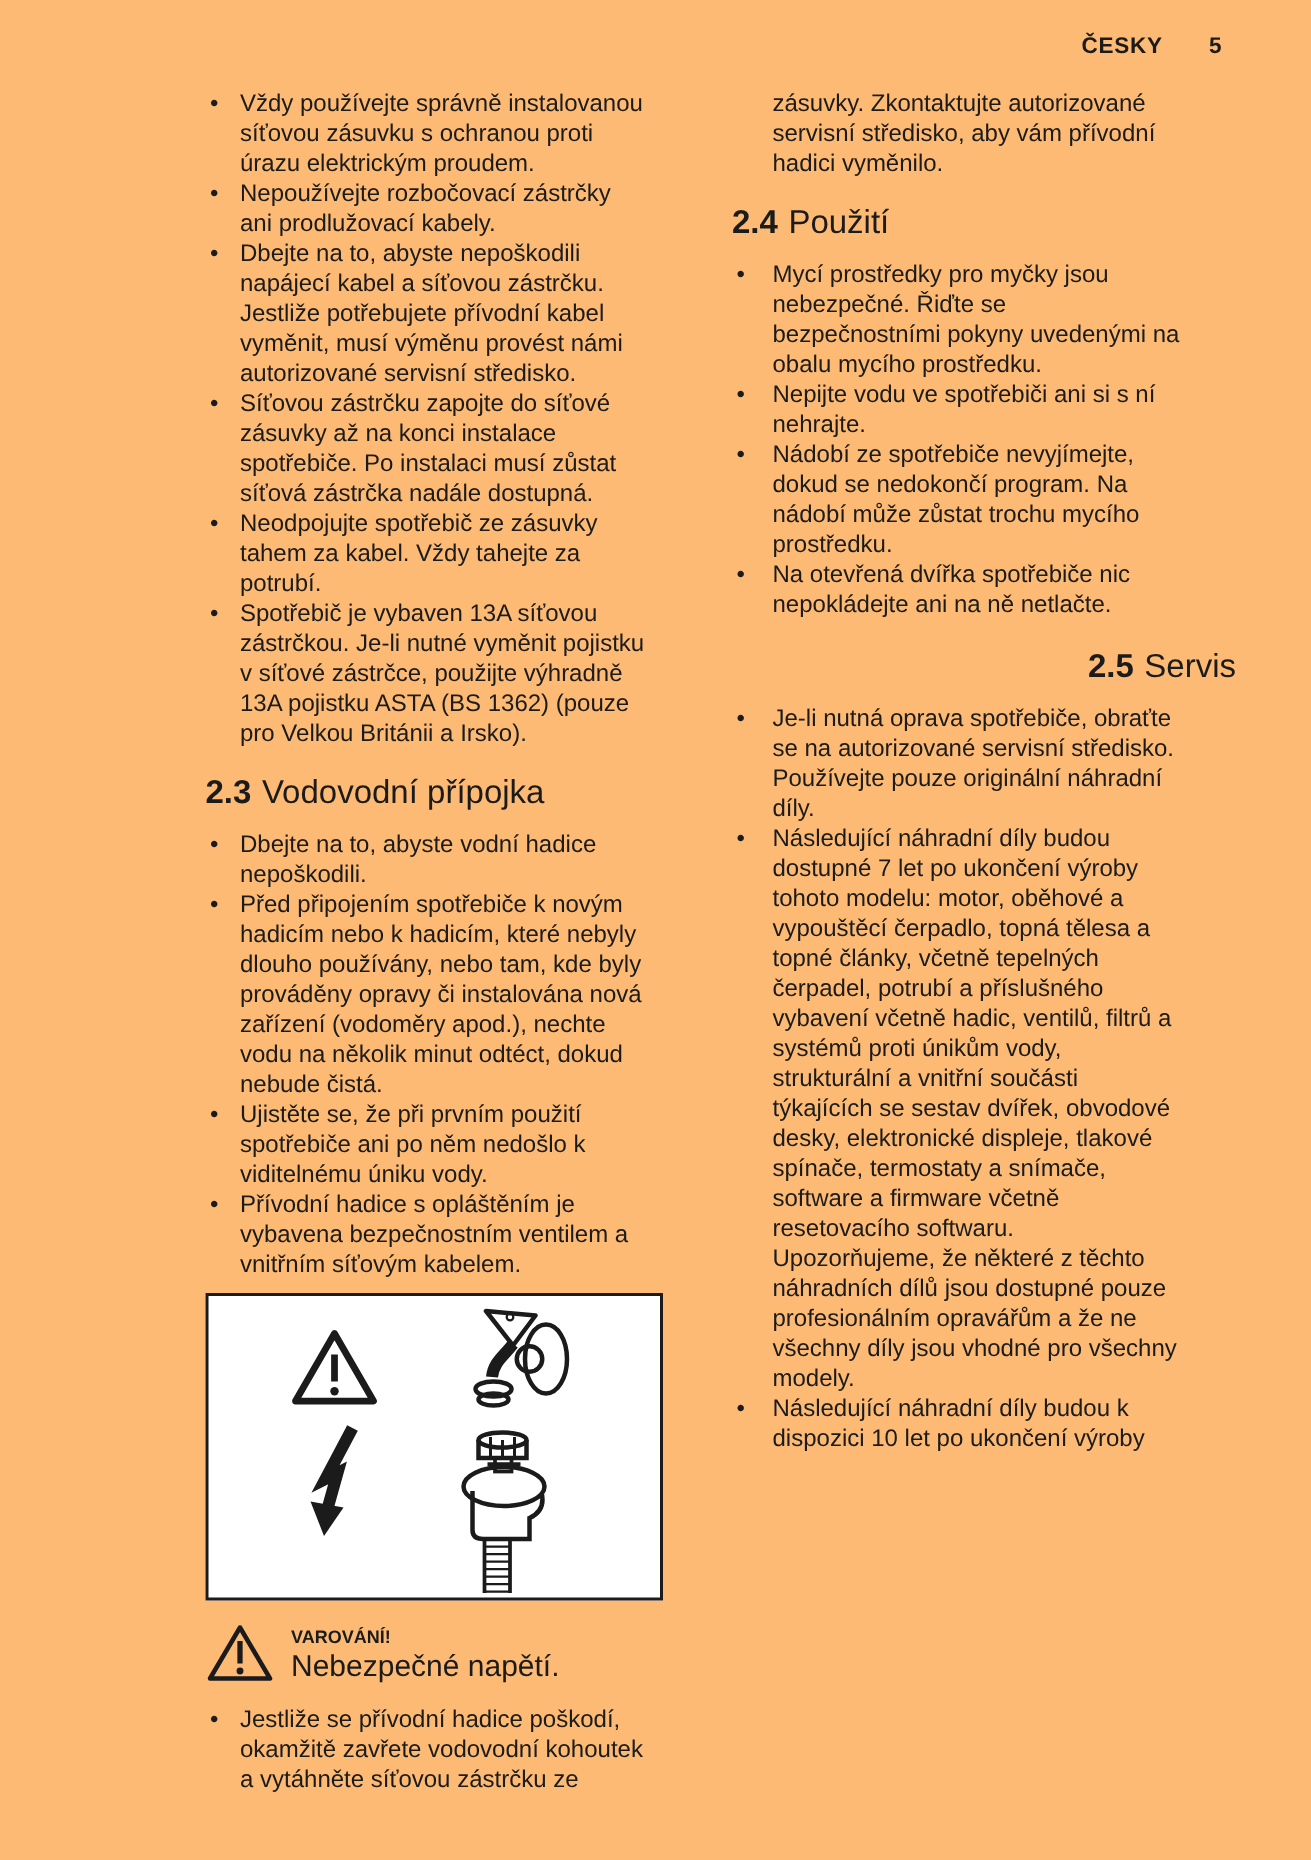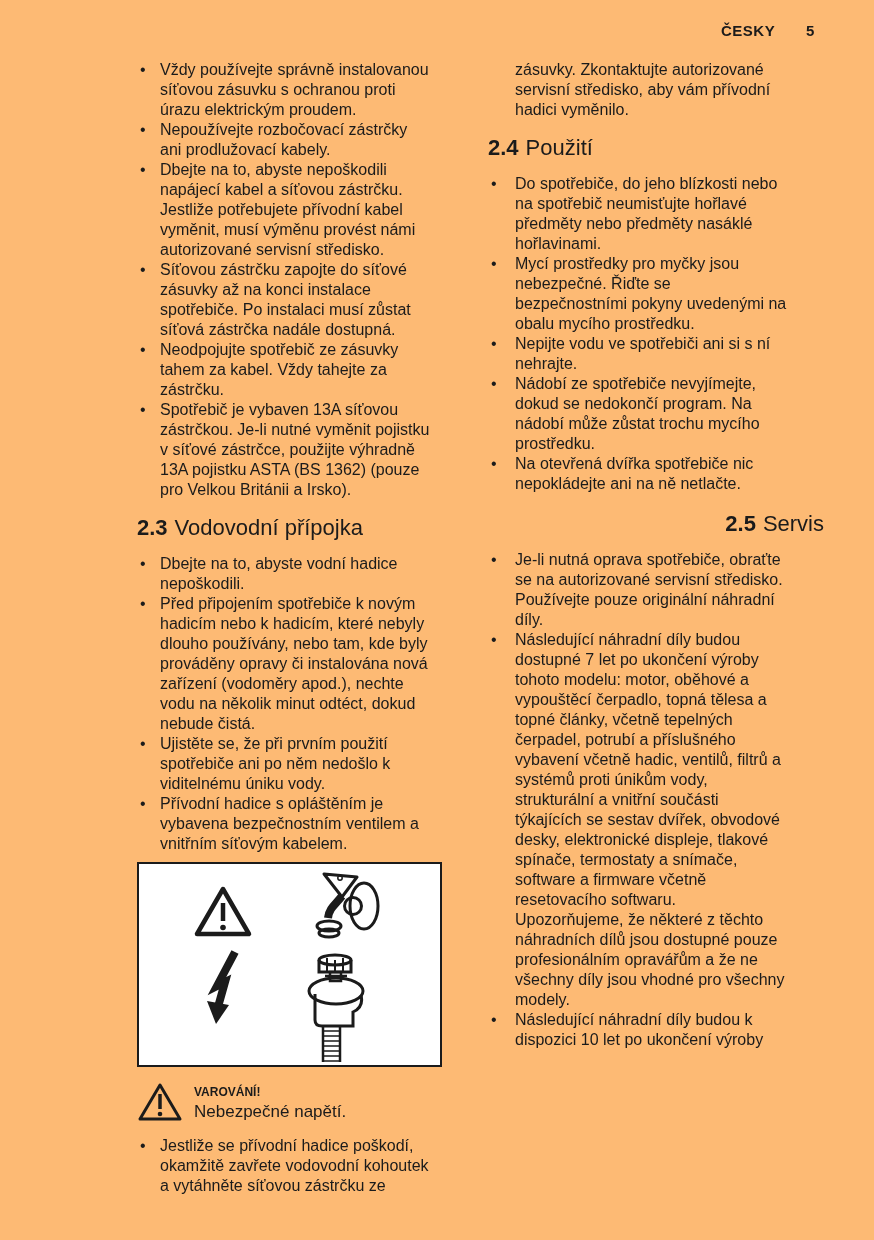--- a/index.html
+++ b/index.html
@@ -18,21 +18,21 @@
   ul.bullets li::before { content:"•"; position:absolute; left:3px; top:0; }
   h2.section { font-size:22px; line-height:28px; font-weight:normal; margin:14px 0 12px 0; }
   h2.section .num { font-weight:bold; margin-right:7px; }
   .figure {
     width:301px; height:201px; border:2px solid #1b1b1b; background:#fff;
     margin:8px 0 0 0;
   }
   .warnblock { display:flex; align-items:flex-start; margin:14px 0 8px 0; }
   .warnblock .wicon { flex:0 0 46px; margin-right:11px; }
   .warnblock .wtitle { font-weight:bold; font-size:12px; line-height:20px; }
-  .warnblock .wtext  { font-size:17px; line-height:20px; }
+  .warnblock .wtext  { font-size:20px; line-height:20px; }
   .continuation { margin:0 0 0 0; padding-left:27px; white-space:pre-line; }
   svg .ln { stroke:#1b1b1b; fill:none; }
 </style>
 </head>
 <body>
 
 <div class="page">
 
   <span class="hdr-lang">ČESKY</span>
   <span class="hdr-num">5</span>
@@ -49,21 +49,21 @@
 napájecí kabel a síťovou zástrčku.
 Jestliže potřebujete přívodní kabel
 vyměnit, musí výměnu provést námi
 autorizované servisní středisko.</li>
         <li>Síťovou zástrčku zapojte do síťové
 zásuvky až na konci instalace
 spotřebiče. Po instalaci musí zůstat
 síťová zástrčka nadále dostupná.</li>
         <li>Neodpojujte spotřebič ze zásuvky
 tahem za kabel. Vždy tahejte za
-zástrčku.</li>
+potrubí.</li>
         <li>Spotřebič je vybaven 13A síťovou
 zástrčkou. Je-li nutné vyměnit pojistku
 v síťové zástrčce, použijte výhradně
 13A pojistku ASTA (BS 1362) (pouze
 pro Velkou Británii a Irsko).</li>
       </ul>
 
     <h2 class="section">
       <span class="num">2.3</span><span>Vodovodní přípojka</span>
     </h2>
@@ -153,24 +153,20 @@
 
     <p class="continuation">zásuvky. Zkontaktujte autorizované
 servisní středisko, aby vám přívodní
 hadici vyměnilo.</p>
 
     <h2 class="section" style="">
       <span class="num">2.4</span><span>Použití</span>
     </h2>
 
     <ul class="bullets">
-        <li>Do spotřebiče, do jeho blízkosti nebo
-na spotřebič neumisťujte hořlavé
-předměty nebo předměty nasáklé
-hořlavinami.</li>
         <li>Mycí prostředky pro myčky jsou
 nebezpečné. Řiďte se
 bezpečnostními pokyny uvedenými na
 obalu mycího prostředku.</li>
         <li>Nepijte vodu ve spotřebiči ani si s ní
 nehrajte.</li>
         <li>Nádobí ze spotřebiče nevyjímejte,
 dokud se nedokončí program. Na
 nádobí může zůstat trochu mycího
 prostředku.</li>

